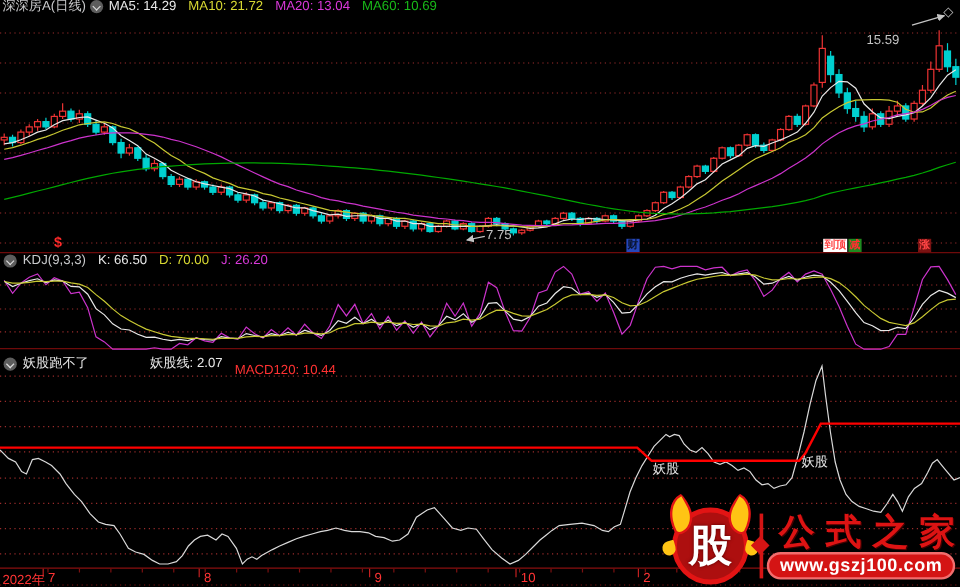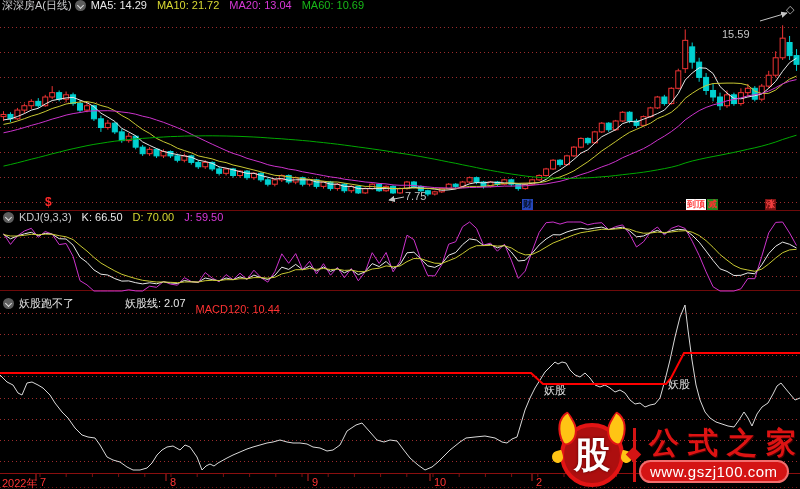--- a/index.html
+++ b/index.html
@@ -34,21 +34,21 @@
   .horn.r{right:-8px;top:-13px;border-radius:10% 90% 30% 70%/40% 85% 15% 60%;transform:rotate(28deg);}
   .ear{position:absolute;width:11px;height:12px;background:#ffc414;border-radius:60% 10% 60% 60%;}
   .ear.l{left:-12px;top:24px;transform:rotate(-15deg);}
   .ear.r{right:-12px;top:24px;transform:rotate(15deg) scaleX(-1);}
   .wm-divider{left:633px;top:428px;width:3px;height:54px;background:#d41414;}
   .wm-divider .dmd{position:absolute;left:-5px;top:21px;width:11px;height:11px;
     background:#d41414;transform:rotate(45deg);}
   .wm-brand{left:649px;top:423px;color:#dd1313;font-size:30px;font-weight:bold;
     font-family:"Liberation Serif",serif;letter-spacing:9px;text-shadow:1px 1px 0 #400;}
   .wm-pill{left:639px;top:460px;background:#d41414;border:2px solid #f26d6d;
-    border-radius:13px;color:#fff;font-weight:normal;font-size:15px;
+    border-radius:13px;color:#fff;font-weight:bold;font-size:15px;
     padding:1px 9px;letter-spacing:0.5px;}
 </style>
 </head>
 <body>
 
 <svg id="chart" width="800" height="489">
   <defs>
     <marker id="arr" viewBox="0 0 10 10" refX="9" refY="5" markerWidth="6.5" markerHeight="6.5" orient="auto-start-reverse">
       <path d="M0,0 L10,5 L0,10 z" fill="#c4c4c4"></path>
     </marker>
@@ -376,21 +376,21 @@
   <span class="itm" style="color: rgb(24, 184, 24);">MA60: 10.69</span>
 </div>
 
 <div class="abs diamond-ico" style="left:786px;top:3px;">◇</div>
 
 <div class="abs hdr" style="left:2px;top:212px;">
   <span class="circle-icon"></span>
   <span class="itm" style="color: rgb(201, 202, 204);">KDJ(9,3,3)</span>
   <span class="itm" style="color: rgb(232, 232, 232);">K: 66.50</span>
   <span class="itm" style="color: rgb(216, 216, 50);">D: 70.00</span>
-  <span class="itm" style="color: rgb(216, 56, 216);">J: 59.50</span>
+  <span class="itm" style="color: rgb(216, 56, 216);">J: 26.20</span>
 </div>
 
 <div class="abs hdr" style="left:2px;top:292px;">
   <span class="circle-icon"></span>
   <span class="itm" style="color: rgb(232, 232, 232);">妖股跑不了</span>
   <span class="itm" style="color: rgb(232, 232, 232); margin-left: 41px;">妖股线: 2.07</span>
   <span class="itm" style="color: rgb(255, 50, 50); margin-top: 12px;">MACD120: 10.44</span>
 </div>
 
 <div class="abs ann" style="left:722px;top:28px;">15.59</div>

